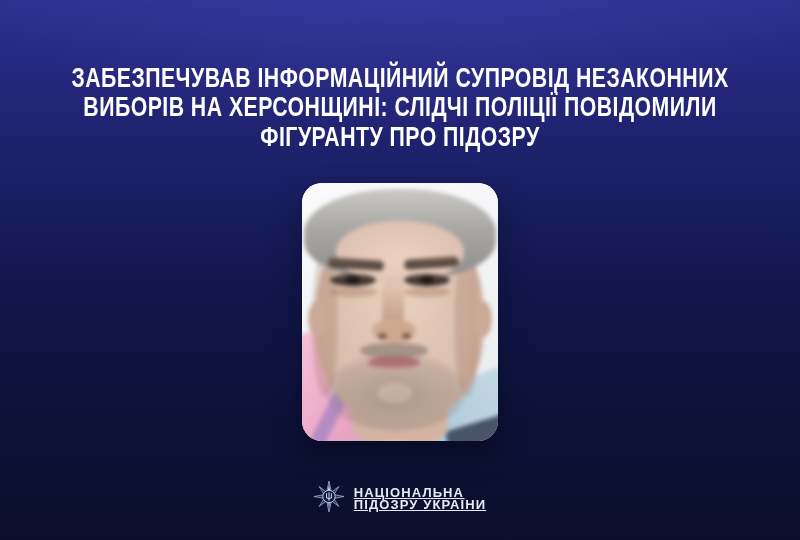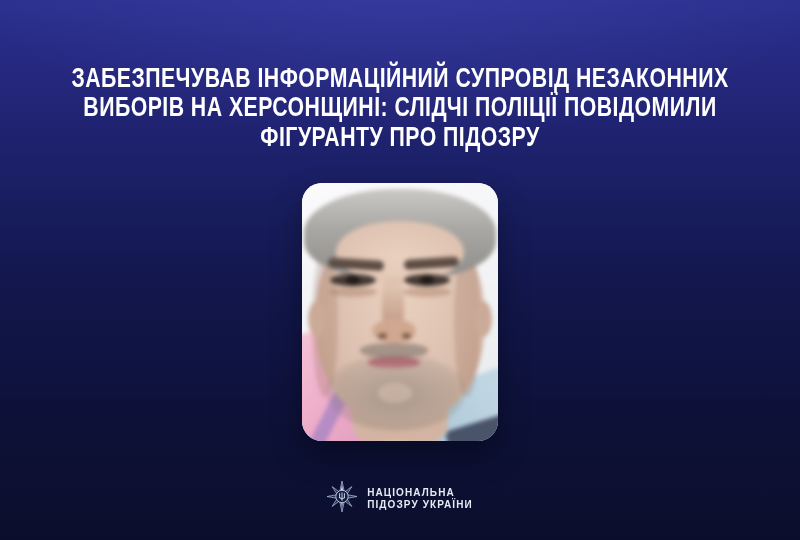--- a/index.html
+++ b/index.html
@@ -69,21 +69,21 @@
   .p-chin-hi{left:82px;top:206px;width:34px;height:20px;border-radius:50%;background:rgba(222,196,178,.5);}
   .p-shade-l{left:16px;top:70px;width:26px;height:150px;border-radius:50%;background:rgba(146,104,84,.25);}
   .p-shade-r{left:158px;top:70px;width:26px;height:150px;border-radius:50%;background:rgba(146,104,84,.25);}
   
   .footer{
     position:absolute;left:0;right:0;top:481px;
     display:flex;justify-content:center;align-items:center;gap:10px;
   }
   .badge{width:30px;height:36px;flex:0 0 auto;}
   .org{
-    color:#e6ebf5;font-weight:700;font-size:10px;line-height:11.6px;letter-spacing:1.1px;
+    color:#e6ebf5;font-weight:700;font-size:13px;line-height:11.6px;letter-spacing:1.1px;text-decoration:underline;
   }
   .org span{display:block;white-space:nowrap;}
 </style>
 </head>
 <body>
 
 <div class="glow"></div>
 
 <h1 class="headline">
   <span>ЗАБЕЗПЕЧУВАВ ІНФОРМАЦІЙНИЙ СУПРОВІД НЕЗАКОННИХ</span>

